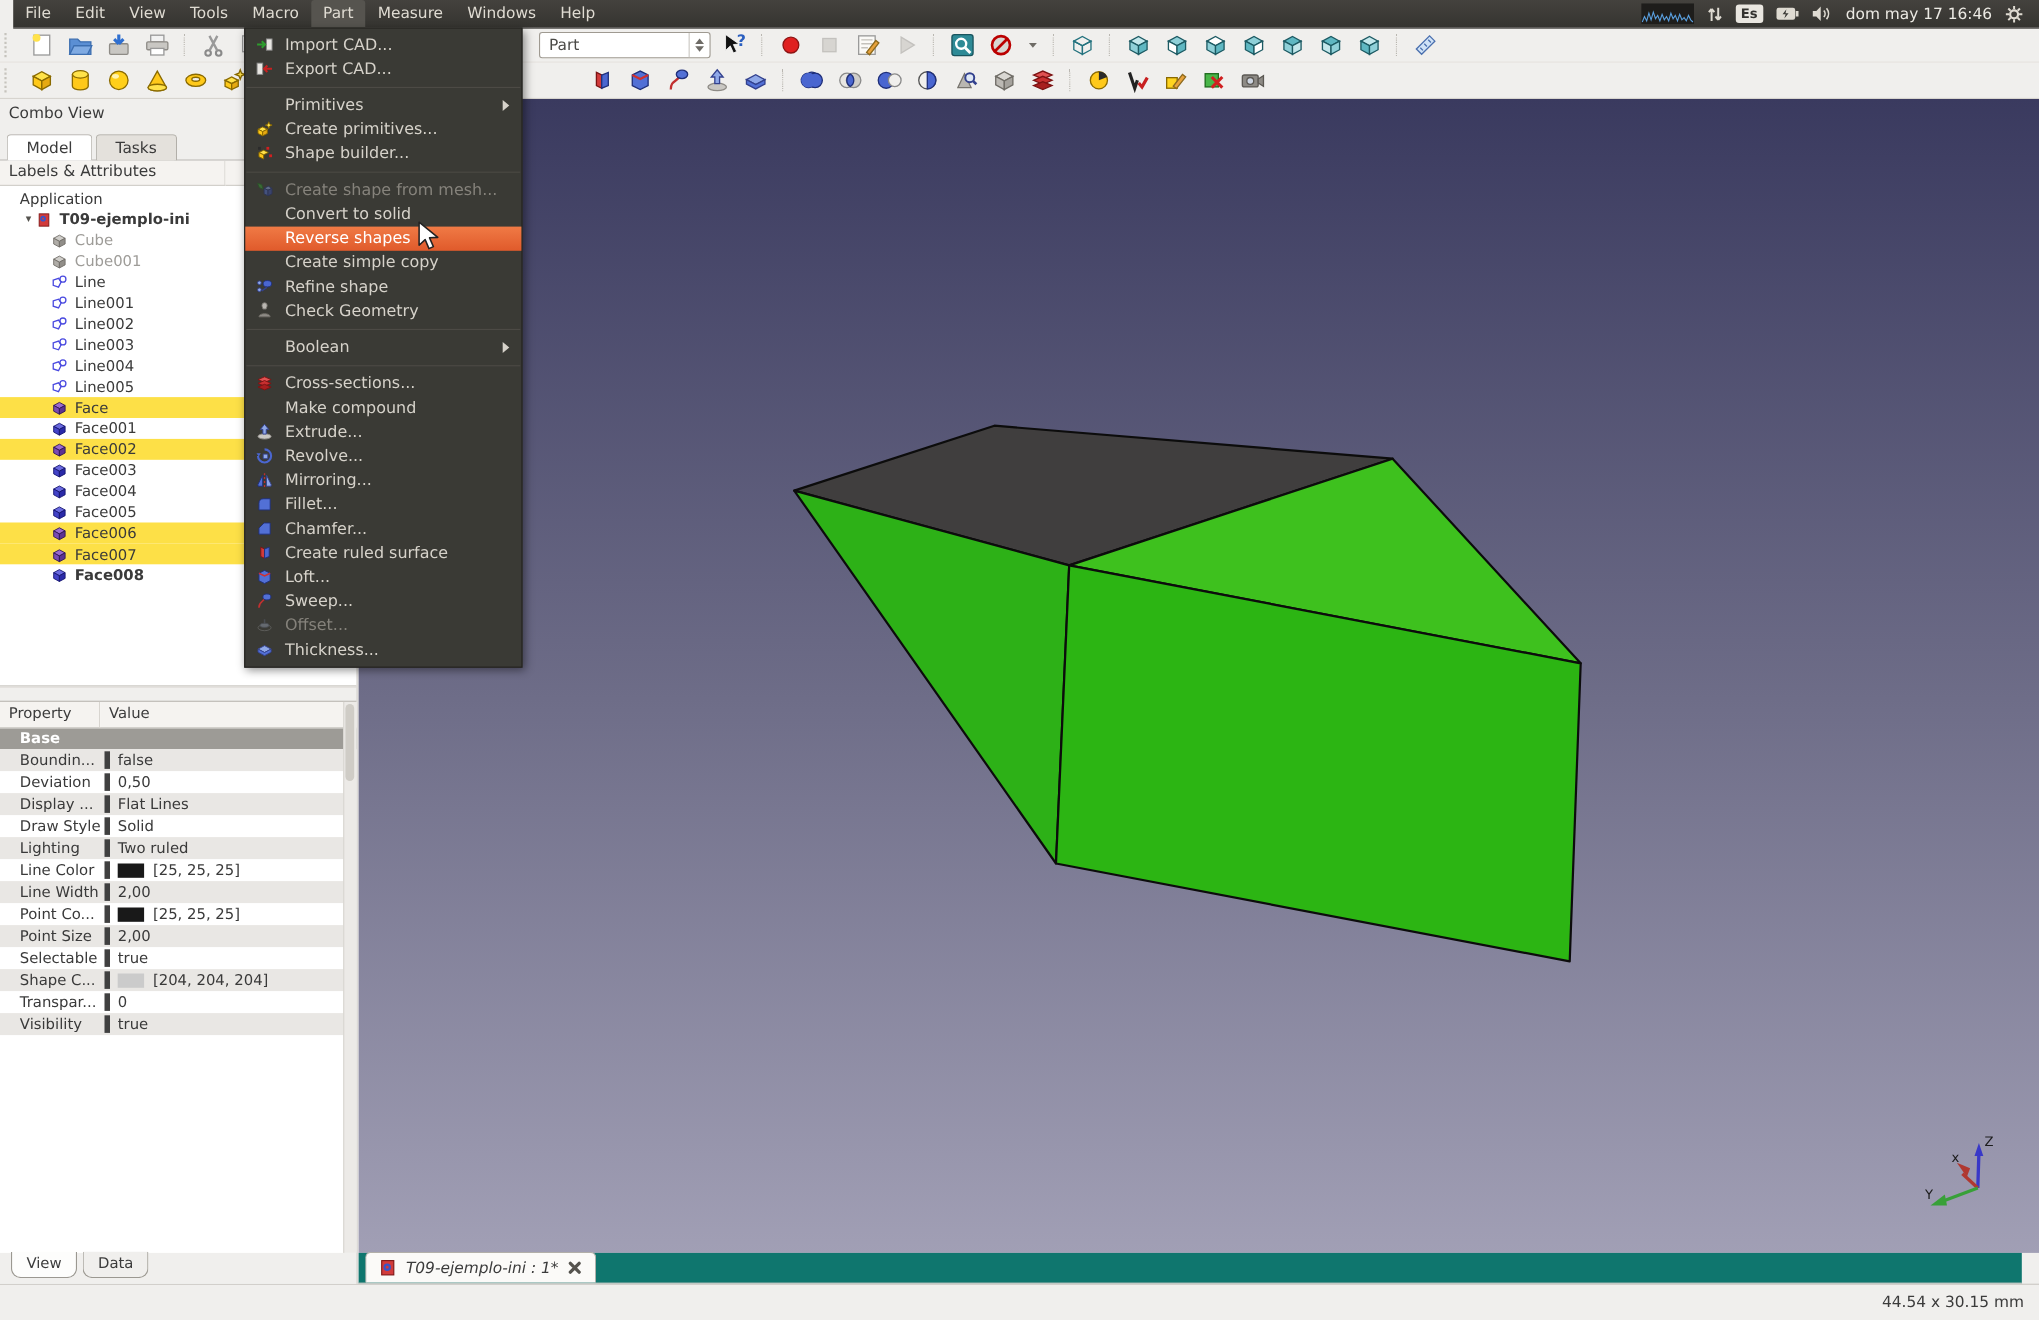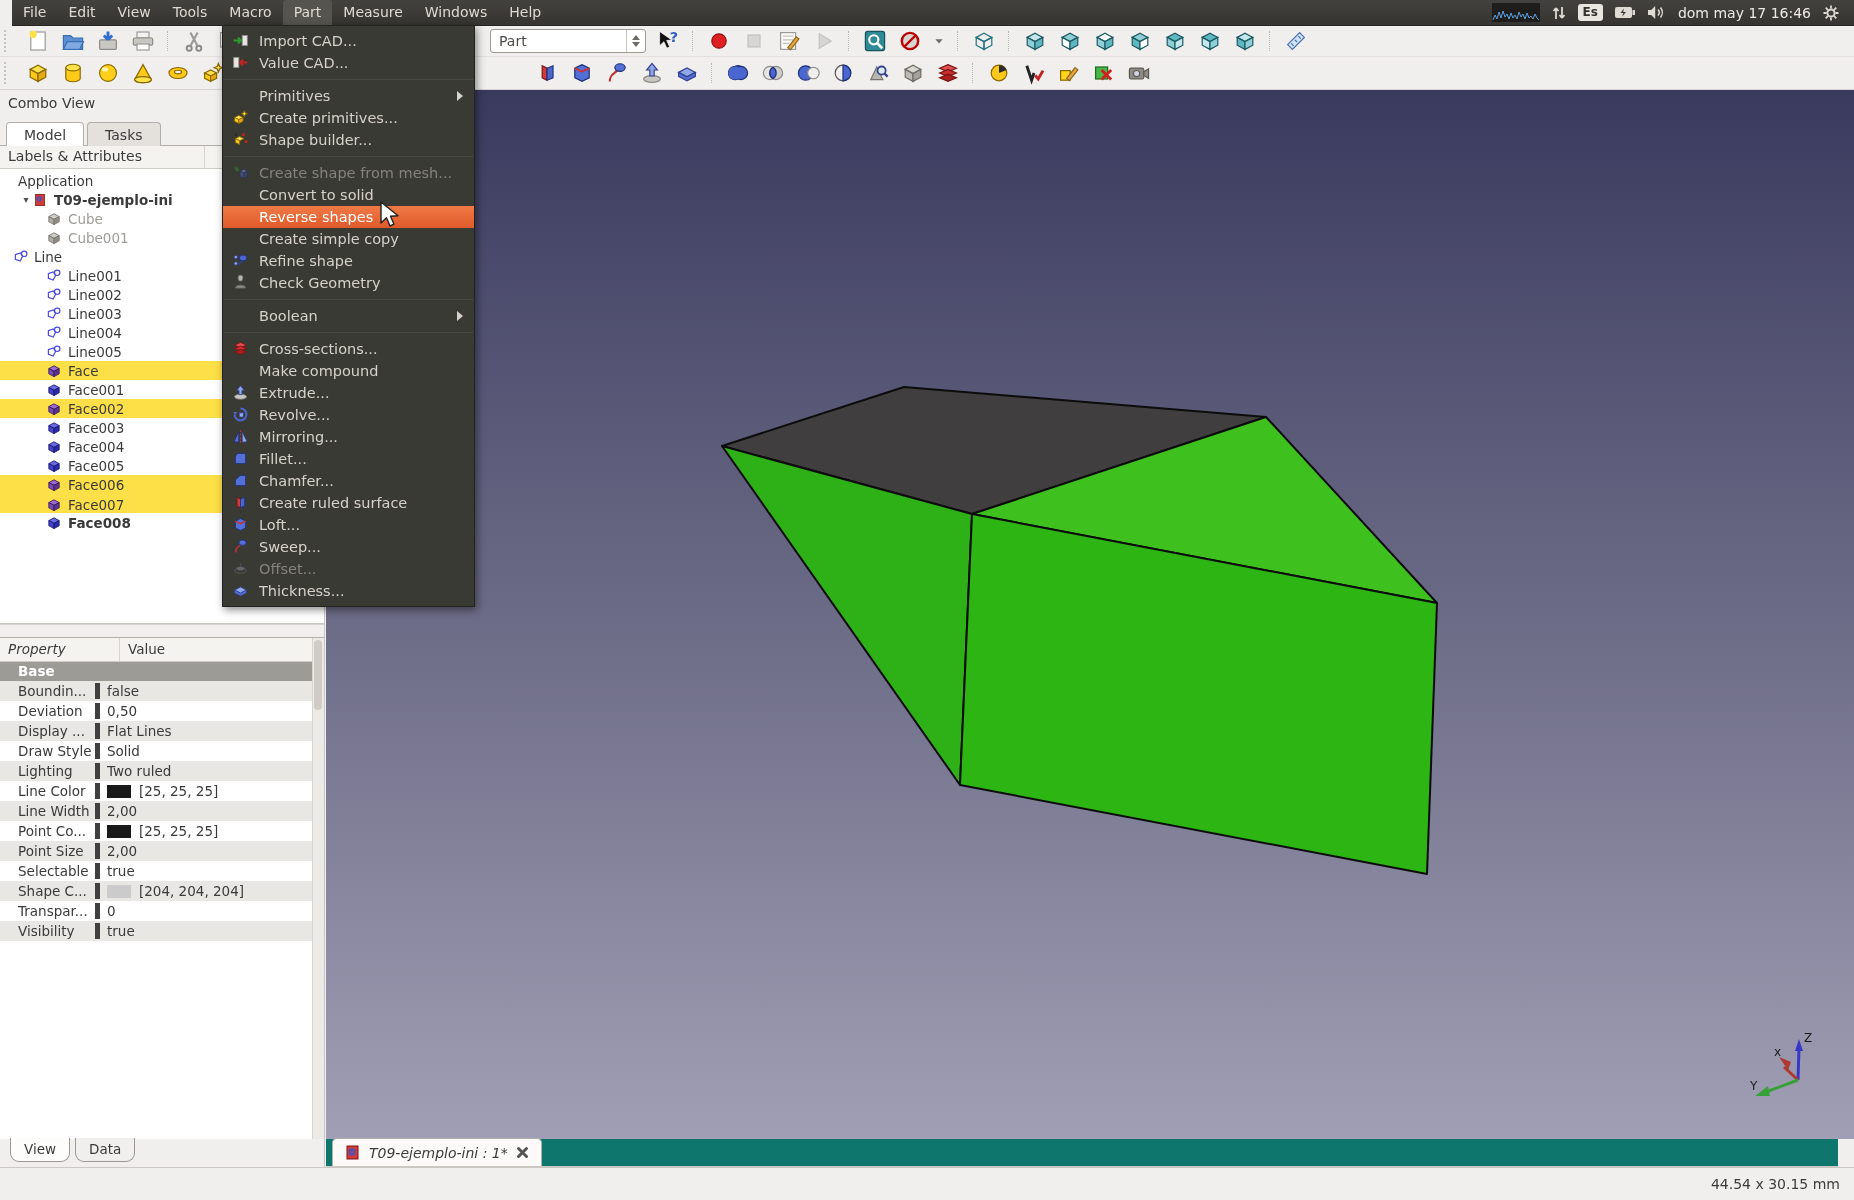--- a/index.html
+++ b/index.html
@@ -52,21 +52,21 @@
   .trow.sel{background:#fde047;}
   .trow.dim{color:#9e9c98;}
   .trow.bold{font-weight:bold;}
   .trow .exp{width:12px;flex:none;display:inline-block;text-align:center;color:#55534e;font-size:10px;}
   .trow .ticn{width:17px;height:16px;flex:none;margin-right:5px;}
   .trow .ticn svg{width:16px;height:16px;}
   .splitter{height:12px;background:#f0efed;border-top:1px solid #d7d4cf;flex:none;}
   .props-frame{flex:1;background:#fff;border-top:1px solid #b2afa9;position:relative;overflow:hidden;font-size:13.5px;}
   .props-header{display:flex;height:24px;color:#3b3b3b;}
   .props-header .cell{background:#f5f3f0;border-bottom:1px solid #cfccc7;border-right:1px solid #d8d5d0;padding:3px 8px 0;box-sizing:border-box;}
-  .props-header .cell.p{width:120px;flex:none;font-style:italic;}
+  .props-header .cell.p{width:91px;flex:none;}
   .props-header .cell.v{flex:1;border-right:none;}
   .group-row{height:19px;line-height:19px;background:#9d9b96;color:#fff;font-weight:bold;padding-left:18px;}
   .prow{display:flex;height:20px;align-items:center;color:#3a3a3a;}
   .prow.shade{background:#e9e7e4;}
   .prow .pl{width:100px;flex:none;padding-left:18px;box-sizing:border-box;border-right:5px solid #404040;
             overflow:hidden;white-space:nowrap;}
   .prow .pv{flex:1;padding-left:7px;display:flex;align-items:center;white-space:nowrap;}
   .swatch{width:24px;height:13px;display:inline-block;margin-right:8px;flex:none;}
   .pscroll{position:absolute;top:0;right:0;width:11px;bottom:0;background:#eceae7;border-left:1px solid #d8d5d0;}
   .pscroll .thumb{position:absolute;top:2px;left:1px;width:8px;height:70px;background:#cfccc6;border-radius:4px;}
@@ -510,21 +510,21 @@
           </div>
           <div class="trow dim" style="padding-left: 34px;">
             <span class="exp"></span>
             <span class="ticn"><svg viewBox="0 0 20 20">
                 <path d="M3.5 7 L10 3.5 L16.5 7 L10 10.5z" fill="#cfcdc9" stroke="#6f6c66"></path>
                 <path d="M3.5 7 L10 10.5 V17 L3.5 13.5z" fill="#b0ada8" stroke="#6f6c66"></path>
                 <path d="M16.5 7 L10 10.5 V17 L16.5 13.5z" fill="#918e89" stroke="#6f6c66"></path>
               </svg></span>
             <span>Cube001</span>
           </div>
-          <div class="trow" style=" text-align: center;">
+          <div class="trow" style="padding-left: 34px;">
             <span class="exp"></span>
             <span class="ticn"><svg viewBox="0 0 20 20">
                 <path d="M3 7 L9 5 L12 9 L9 15 L3 13z" fill="none" stroke="#4a4ae0" stroke-width="1.5"></path>
                 <circle cx="14" cy="6" r="3.4" fill="none" stroke="#4a4ae0" stroke-width="1.5"></circle>
               </svg></span>
             <span>Line</span>
           </div>
           <div class="trow" style="padding-left: 34px;">
             <span class="exp"></span>
             <span class="ticn"><svg viewBox="0 0 20 20">
@@ -792,21 +792,21 @@
             <rect x="12" y="4" width="6" height="12" fill="#e8e6e2" stroke="#8a8a8a"></rect>
             <path d="M2 10 h8 M7 6.5 l3.5 3.5 L7 13.5" fill="none" stroke="#2c9c2c" stroke-width="2.2"></path>
           </svg></span>
         <span>Import CAD...</span>
       </div>
       <div class="mrow">
         <span class="micn"><svg viewBox="0 0 20 20">
             <rect x="2" y="4" width="6" height="12" fill="#e8e6e2" stroke="#8a8a8a"></rect>
             <path d="M18 10 h-8 M13 6.5 L9.5 10 l3.5 3.5" fill="none" stroke="#c82020" stroke-width="2.2"></path>
           </svg></span>
-        <span>Value CAD...</span>
+        <span>Export CAD...</span>
       </div>
       <div class="msep"></div>
       <div class="mrow nopad">
         <span class="micn"><svg viewBox="0 0 20 20"></svg></span>
         <span>Primitives</span>
         <span class="subarrow"></span>
       </div>
       <div class="mrow">
         <span class="micn"><svg viewBox="0 0 20 20">
             <path d="M3 10 L8 7.5 L13 10 L8 12.5z" fill="#ffe24a" stroke="#8a6a00"></path>

